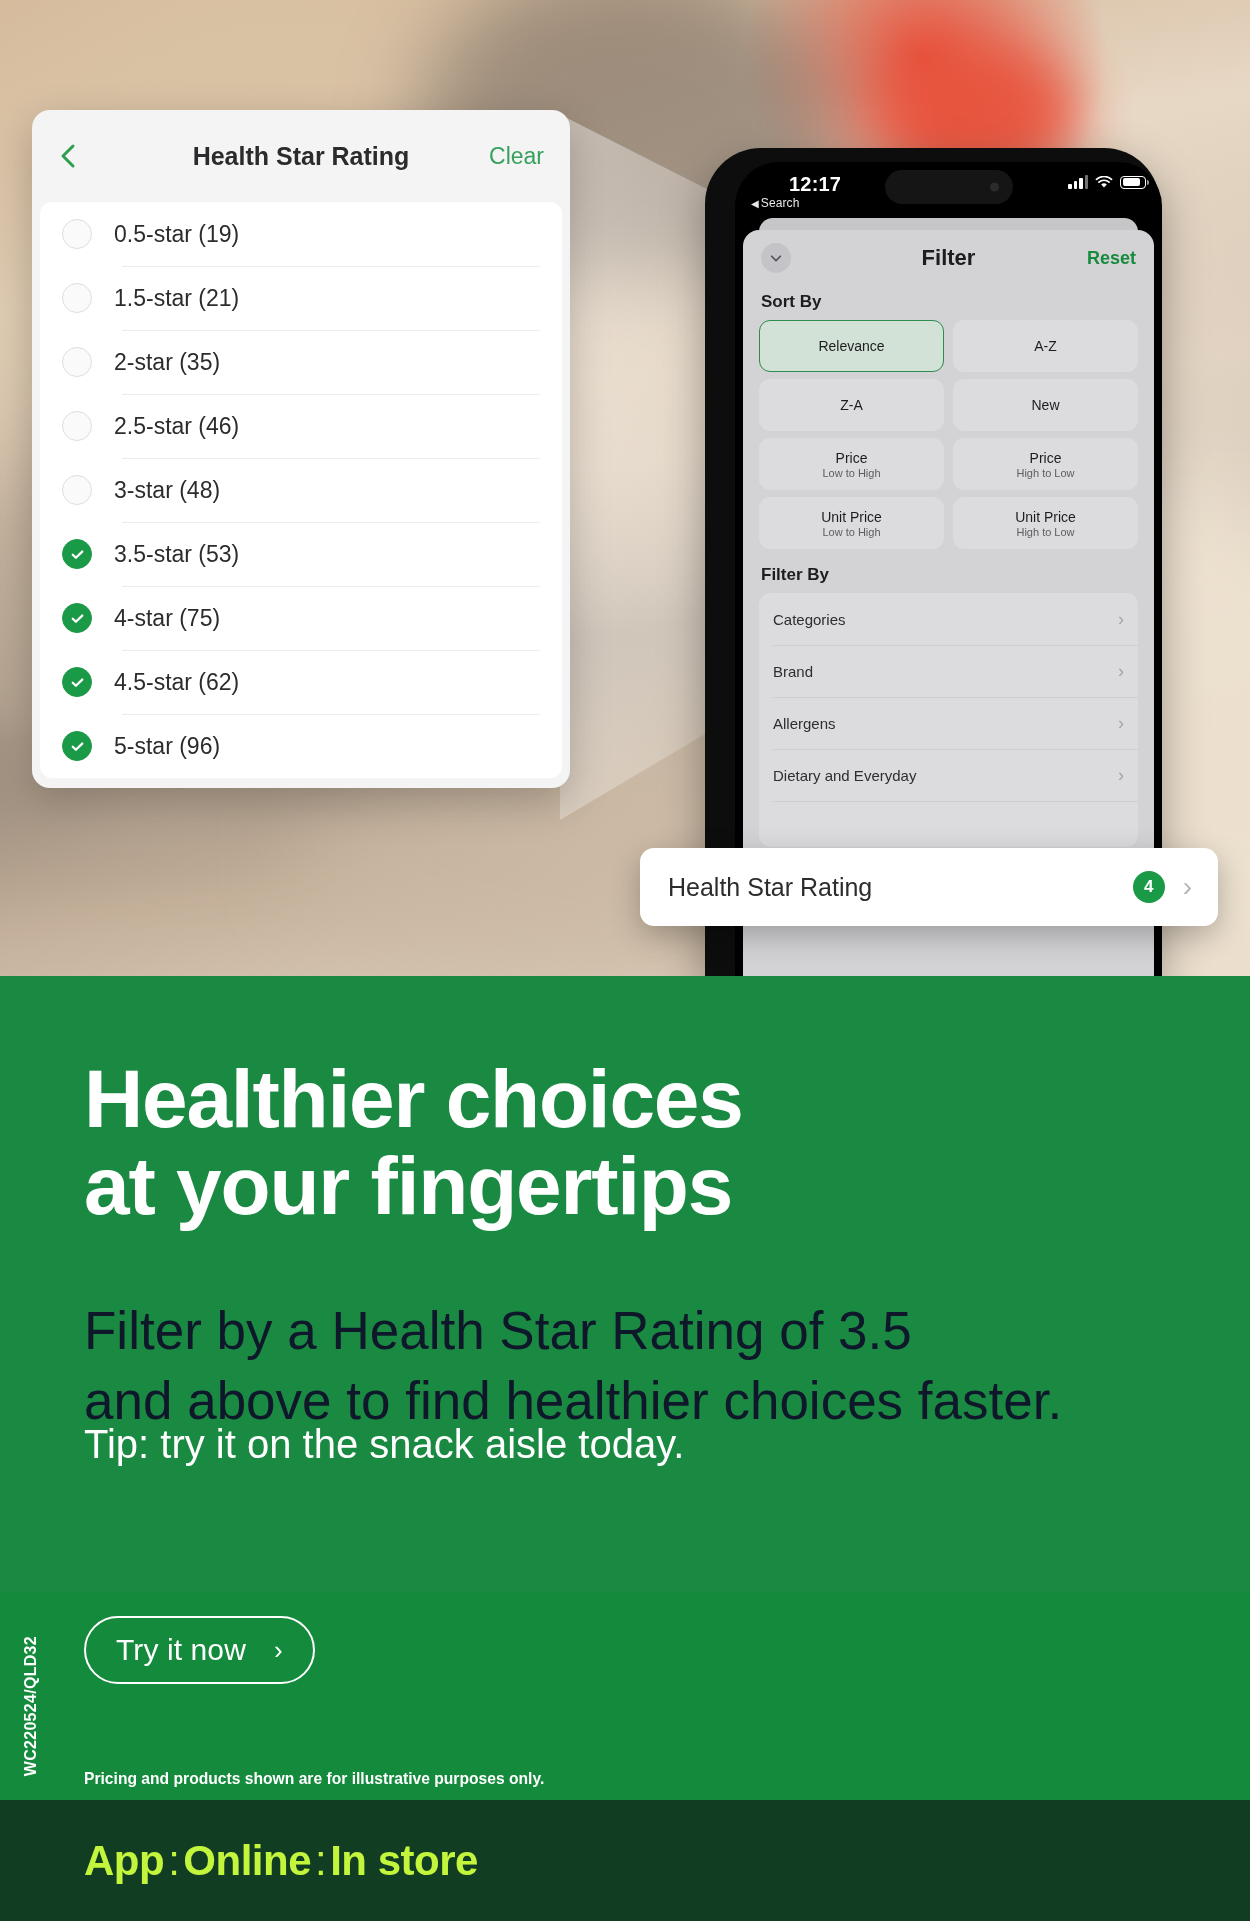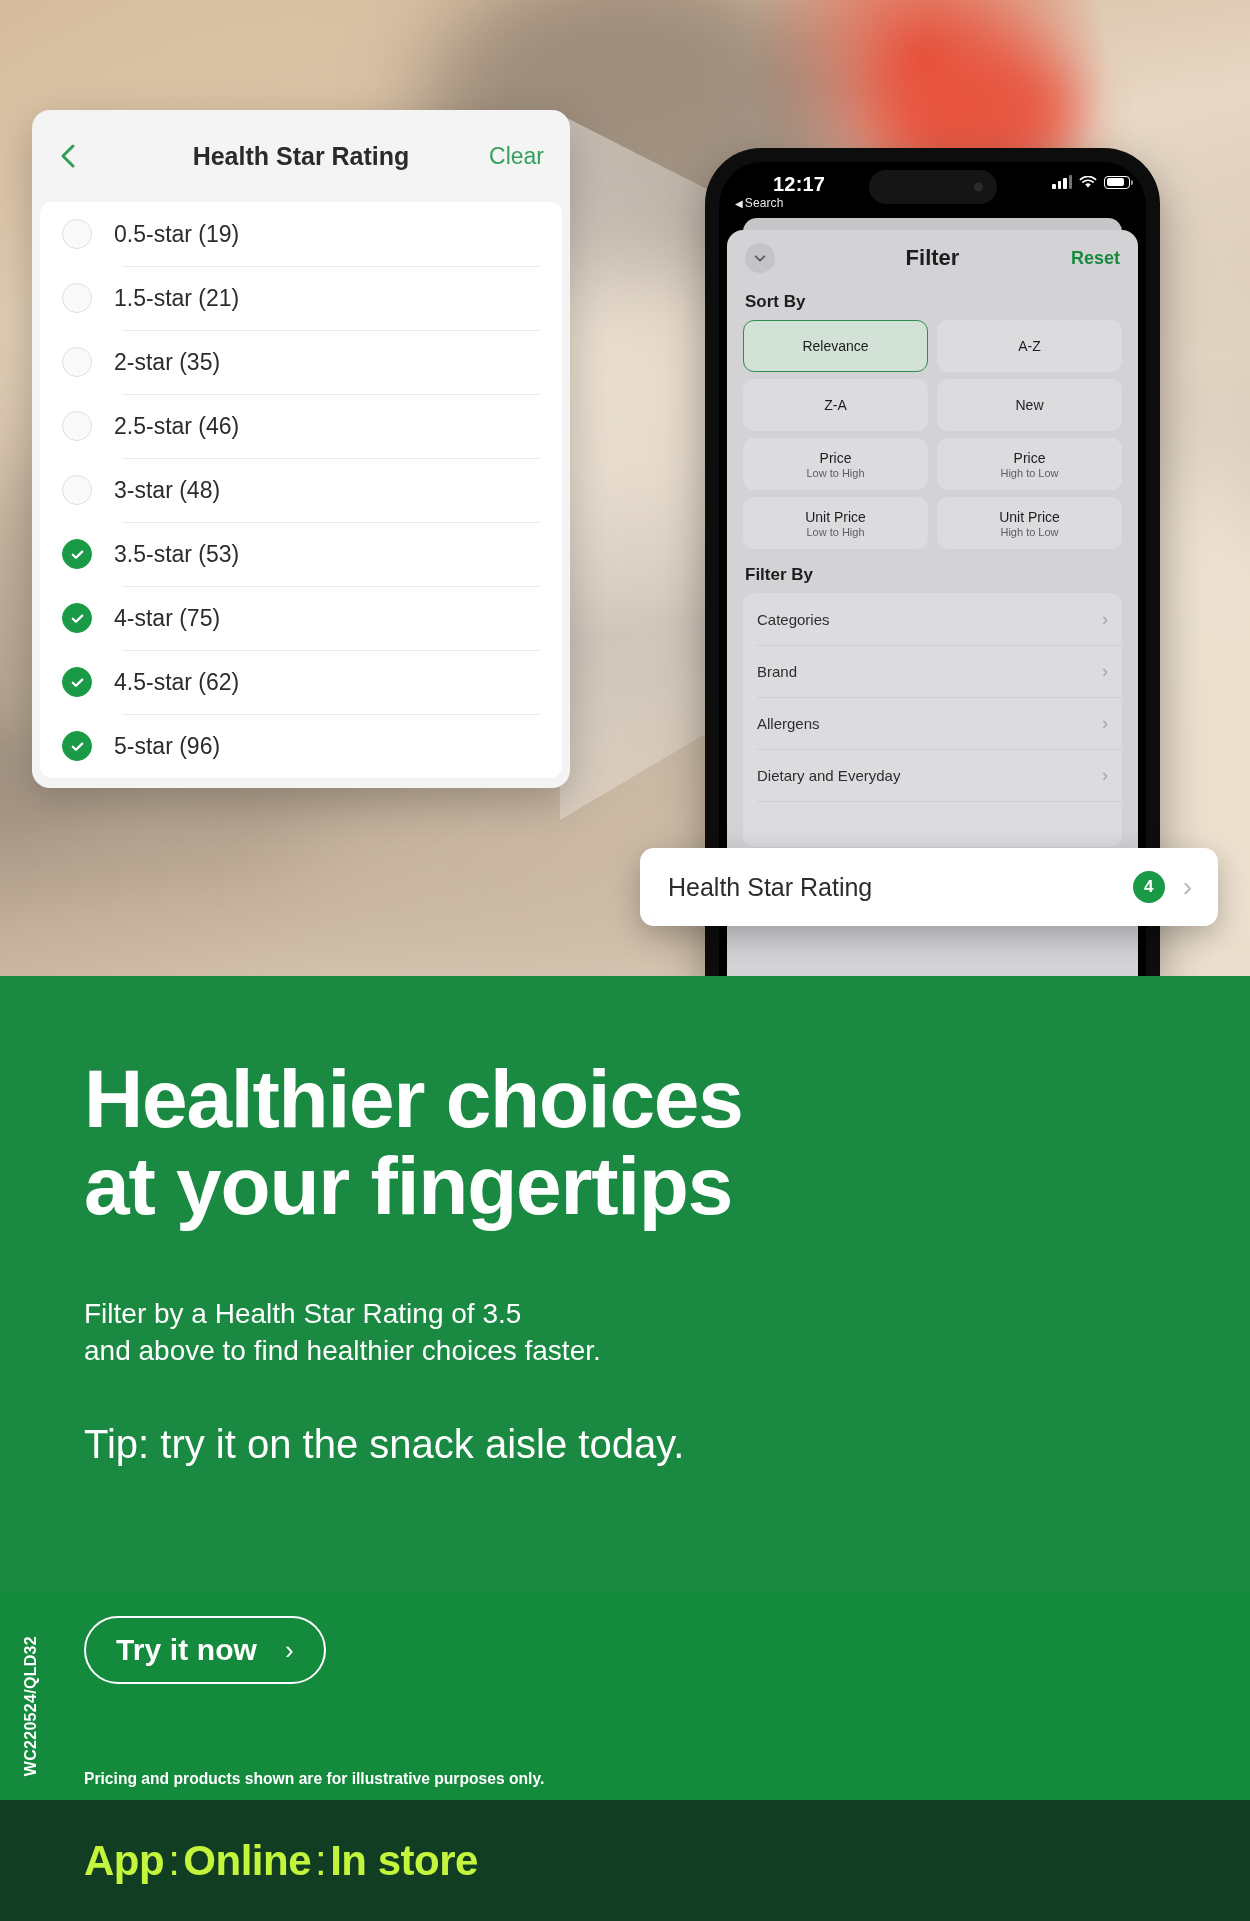--- a/index.html
+++ b/index.html
@@ -34,21 +34,21 @@
   .blob4 { left: 300px; top: 700px; width: 700px; height: 300px; background:#cbb9a4; opacity:.6;}
   .blob5 { left: 880px; top: 40px; width: 200px; height: 150px; background:#e8503a; opacity:.9; filter: blur(28px);}
 
   
   .phone {
     position: absolute; left: 705px; top: 148px;
     width: 455px; height: 828px;
     background: #0d0d0d;
     border-radius: 56px 56px 0 0;
     box-shadow: 0 18px 45px rgba(0,0,0,.35);
-    padding: 14px 14px 0 14px;
+    padding: 14px 14px 0 30px;
   }
   .phone-screen {
     position: relative;
     width: 427px; height: 814px;
     background: #000;
     border-radius: 44px 44px 0 0;
     overflow: hidden;
   }
   .status-bar {
     position: relative; height: 58px; color:#fff;
@@ -200,34 +200,34 @@
     position:absolute; left:0; top: 976px; width: 1250px; height: 616px;
     background:#1A8A42;
   }
   .headline {
     position:absolute; left: 84px; top: 80px;
     font-size: 82px; line-height: 1.06; font-weight: 700;
     color:#fff; letter-spacing: -1.2px;
   }
   .subcopy {
     position:absolute; left: 84px; top: 320px;
-    font-size: 28px; line-height: 1.32; color:#ffffff; font-weight: 400;
+    font-size: 53px; line-height: 1.32; color:#0f172a; font-weight: 400;
   }
   .tipcopy {
     position:absolute; left: 84px; top: 442px;
     font-size: 40px; line-height: 1.32; color:#fff; font-weight: 400;
   }
   .cta {
     position:absolute; left: 84px; top: 640px;
     height: 68px; padding: 0 30px;
     border: 2.5px solid #fff; border-radius: 38px;
     display:flex; align-items:center; gap: 28px;
     color:#fff;
   }
-  .cta-label { font-size: 30px; font-weight: 700; letter-spacing:.1px; }
+  .cta-label { font-size: 30px; font-weight: 400; letter-spacing:.1px; }
   .cta-caret { font-size: 26px; font-weight: 400; }
   .disclaimer {
     position:absolute; left: 84px; top: 1769px;
     font-size: 17px; color:#ffffff; font-weight: 700;
     transform: scaleX(.92); transform-origin: left center;
   }
   .vcode {
     position:absolute; left: 22px; top: 1636px;
     font-size: 16px; color:#fff; font-weight: 700;
     writing-mode: vertical-rl; transform: rotate(180deg);

